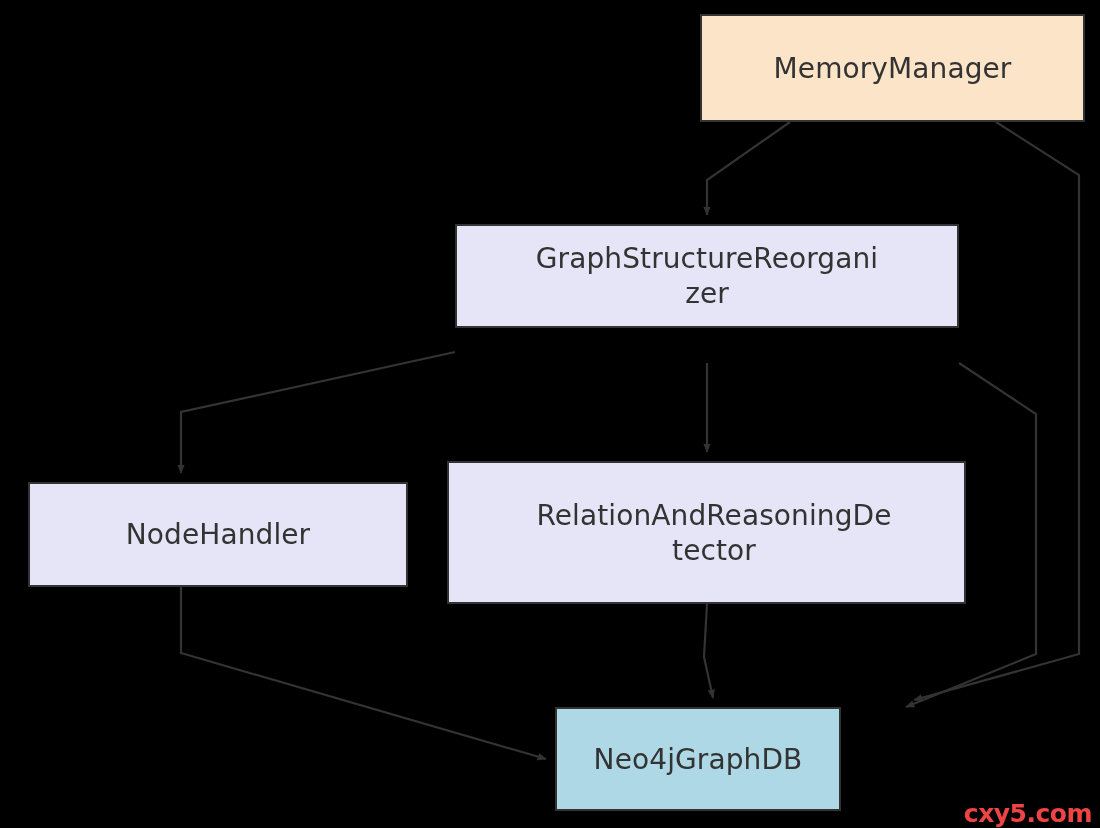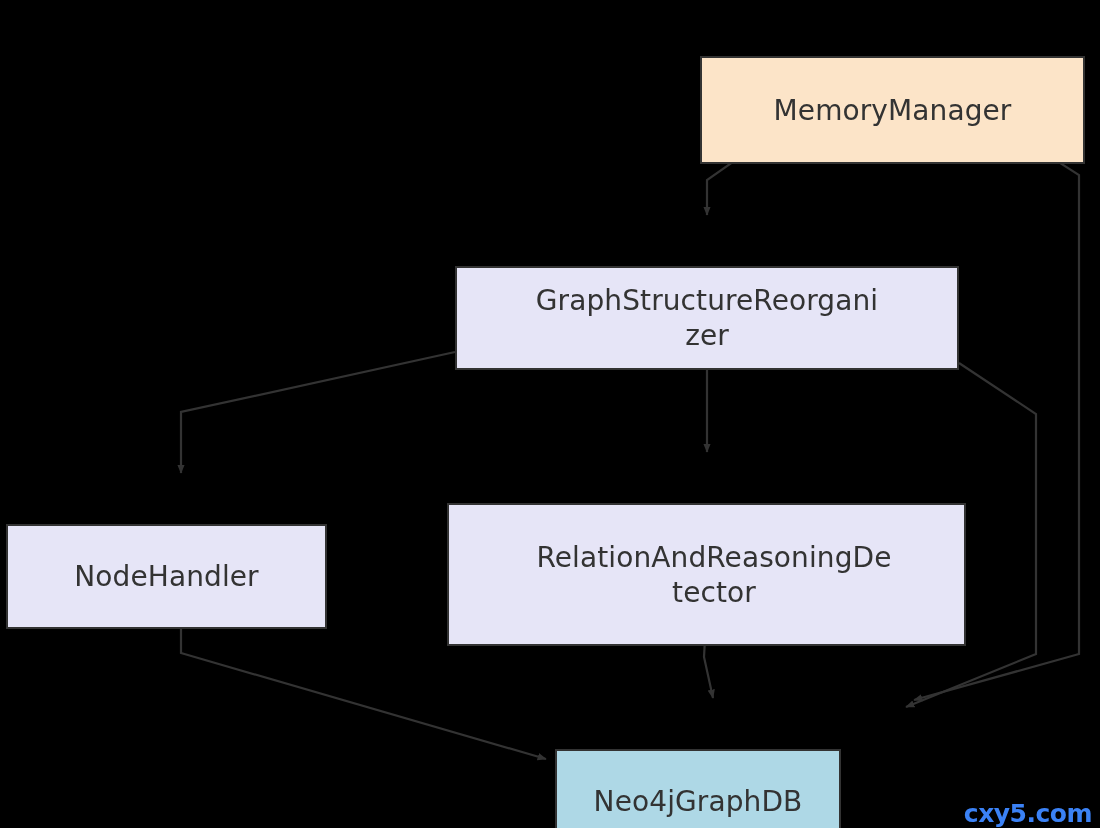--- a/index.html
+++ b/index.html
@@ -34,21 +34,20 @@
     box-sizing: border-box;
     border: 2px solid #333333;
     display: flex;
     align-items: center;
     justify-content: center;
     text-align: center;
     color: #333333;
     font-size: 28px;
     line-height: 1.25;
     letter-spacing: 0.1px;
-    margin-top: 42px;
   }
   .node-label {
     display: block;
     white-space: pre-line;
     padding: 0 4px;
   }
   .node-memorymanager {
     left: 700px;
     top: 14px;
     width: 385px;
@@ -56,23 +55,23 @@
     background: #FCE4C8;
   }
   .node-graphstructurereorganizer {
     left: 455px;
     top: 224px;
     width: 504px;
     height: 104px;
     background: #E6E5F7;
   }
   .node-nodehandler {
-    left: 6px;
+    left: 28px;
     top: 482px;
-    width: 321px;
+    width: 380px;
     height: 105px;
     background: #E6E5F7;
   }
   .node-relationandreasoningdetector {
     left: 447px;
     top: 461px;
     width: 519px;
     height: 143px;
     background: #E6E5F7;
     padding-left: 15px;
@@ -81,21 +80,21 @@
     left: 555px;
     top: 707px;
     width: 286px;
     height: 104px;
     background: #AED8E6;
   }
   .watermark {
     position: absolute;
     right: 8px;
     bottom: 2px;
-    color: #3b82f6;
+    color: #ef4444;
     font-family: "DejaVu Sans", "Liberation Sans", sans-serif;
     font-weight: bold;
     font-size: 25px;
     letter-spacing: -0.5px;
     line-height: 1;
   }
 </style>
 </head>
 <body>
 

